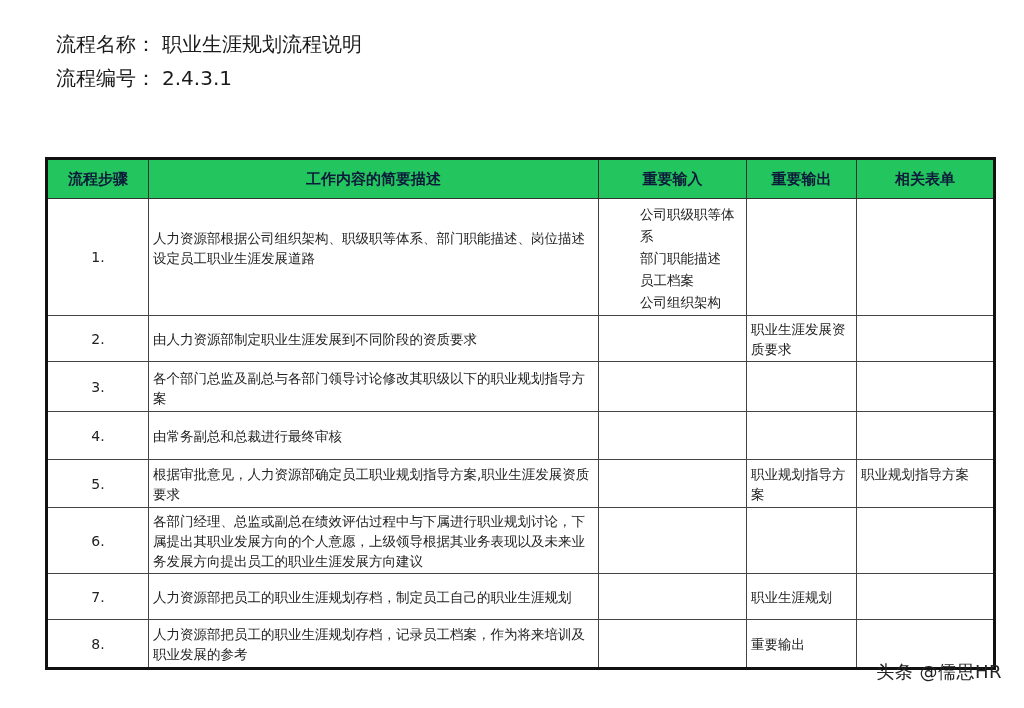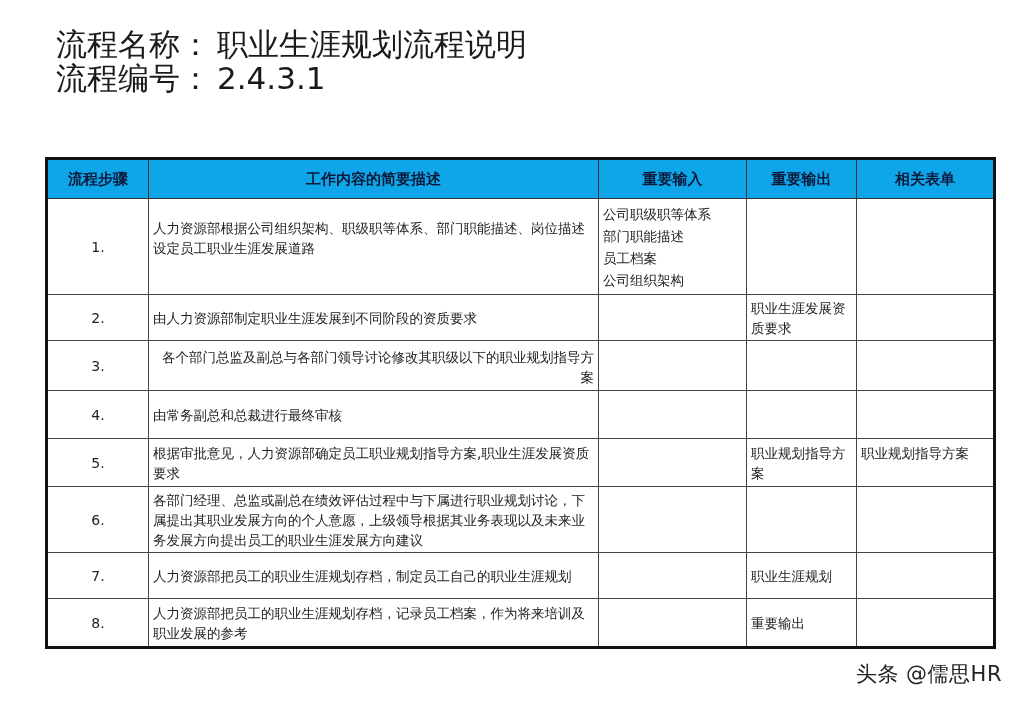--- a/index.html
+++ b/index.html
@@ -1,43 +1,43 @@
 <!DOCTYPE html>
 <html><head>
 <meta charset="utf-8">
 <style>
   html, body { margin: 0; padding: 0; }
   body {
     width: 1024px; height: 708px; background: #ffffff; position: relative; overflow: hidden;
     font-family: "DejaVu Sans", "Liberation Sans", sans-serif; color: #222;
   }
   .title-block { position: absolute; left: 56px; top: 27px; }
-  .title-line { font-size: 31px; line-height: 34px; color: #1a1a1a; white-space: nowrap; letter-spacing: 0px; }
+  .title-line { font-size: 20px; line-height: 34px; color: #1a1a1a; white-space: nowrap; letter-spacing: 0px; }
   .title-line .label { }
   .title-line .value { margin-left: 6px; }
   .title-line .value.num { }
 
   table.proc {
     position: absolute; left: 45px; top: 157px; width: 948px;
     border-collapse: collapse; border: 3px solid #111; table-layout: fixed;
   }
   table.proc th {
-    background: #0ea5e9; color: #0d1a3a; font-weight: bold; font-size: 15px;
+    background: #22c55e; color: #0d1a3a; font-weight: bold; font-size: 15px;
     height: 38px; border: 1px solid #333; text-align: center; padding: 0;
   }
   table.proc td {
     border: 1px solid #444; font-size: 13.5px; line-height: 20px; color: #222;
     vertical-align: middle; padding: 2px 4px; word-break: break-all;
   }
   table.proc td.step { text-align: center; font-size: 14px; }
-  table.proc td.desc { vertical-align: top; padding-top: 6px; text-align: right; }
+  table.proc td.desc { vertical-align: top; padding-top: 6px; }
   table.proc td.top { vertical-align: top; padding-top: 4px; }
-  .inputs-list div { line-height: 22px; }
+  .inputs-list div { line-height: 22px; margin-left: 37px; }
   .watermark {
-    position: absolute; right: 22px; top: 660px; font-size: 21px; color: #222;
+    position: absolute; right: 22px; top: 660px; font-size: 18px; color: #222;
     letter-spacing: 0.5px;
   }
 </style>
 </head>
 <body>
 
 <div class="title-block">
   <div class="title-line">
     <span class="label">流程名称：</span><span class="value">职业生涯规划流程说明</span>
   </div>

